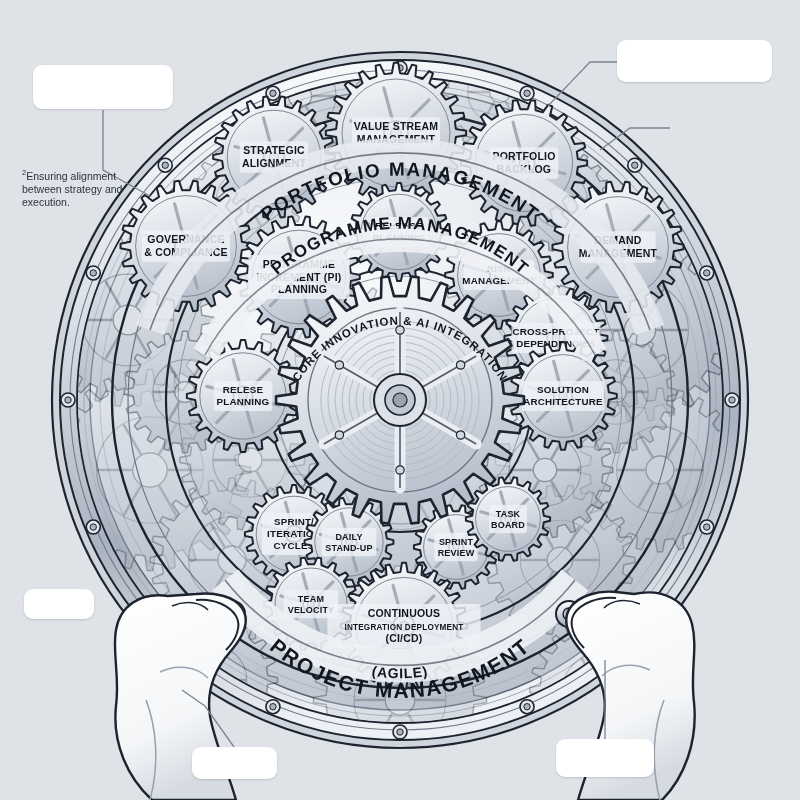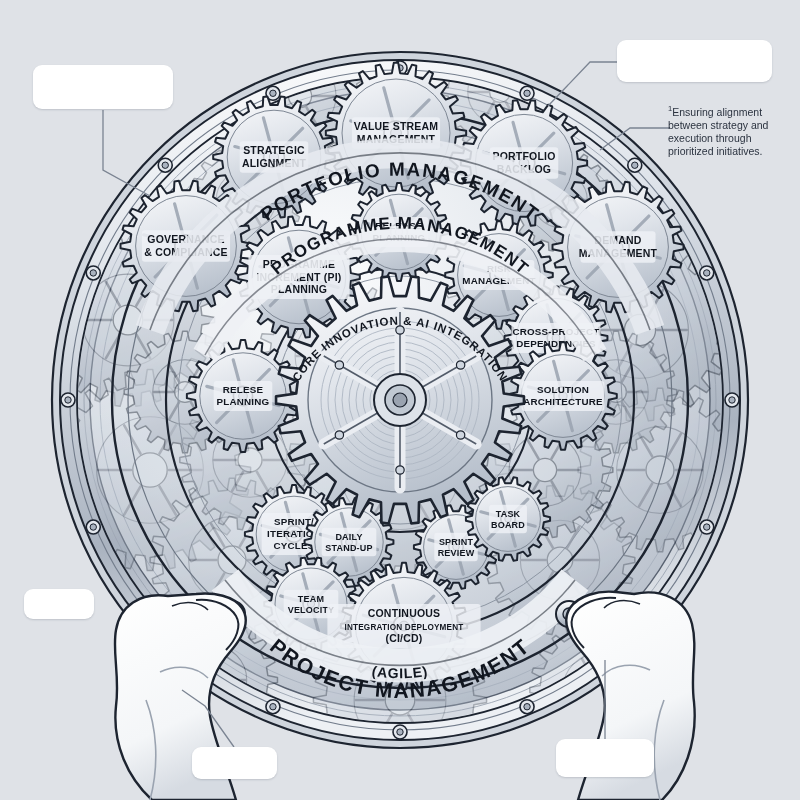--- a/index.html
+++ b/index.html
@@ -736,18 +736,18 @@
       <path d="M 605 739 L 605 660"></path>
     </g>
   </svg>
 
   <div class="callout" style="left:33px;top:65px;width:140px;height:44px;"></div>
   <div class="callout" style="left:617px;top:40px;width:155px;height:42px;"></div>
   <div class="callout" style="left:24px;top:589px;width:70px;height:30px;"></div>
   <div class="callout" style="left:192px;top:747px;width:85px;height:32px;"></div>
   <div class="callout" style="left:556px;top:739px;width:98px;height:38px;"></div>
 
-  <div class="footnote" style="left:668px;top:104px;width:122px;font-size:10.5px;">
-    <sup>1</sup><span>Ensuring alignment between strategy and execution through prioritized initiatives.</span>
+
+  <div class="footnote" style="left:22px;top:168px;width:112px;font-size:10.5px;">
+    <sup>2</sup><span>Ensuring alignment between strategy and execution.</span>
   </div>
 
-
 </div>
 
 </body></html>

